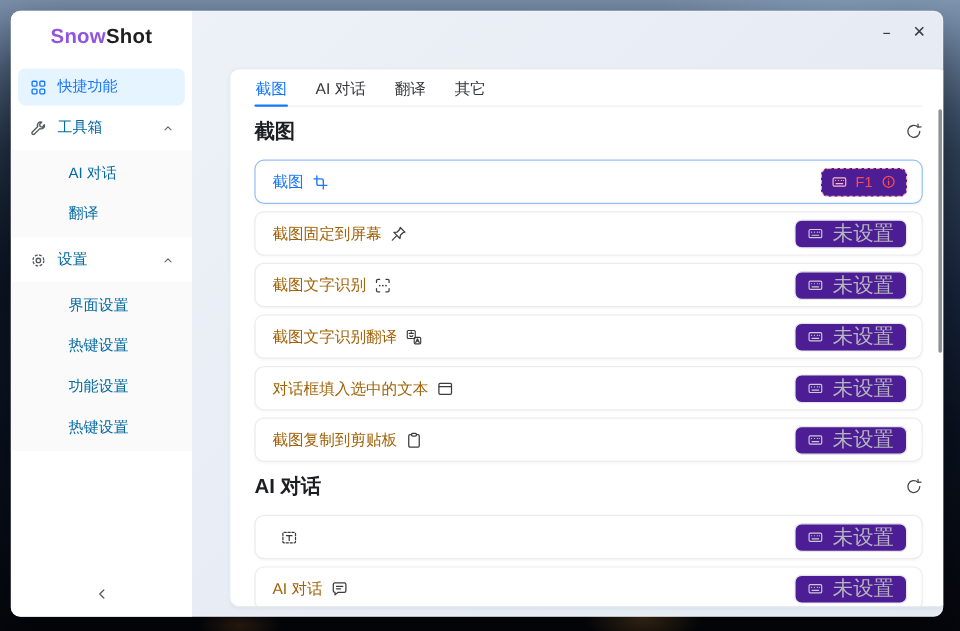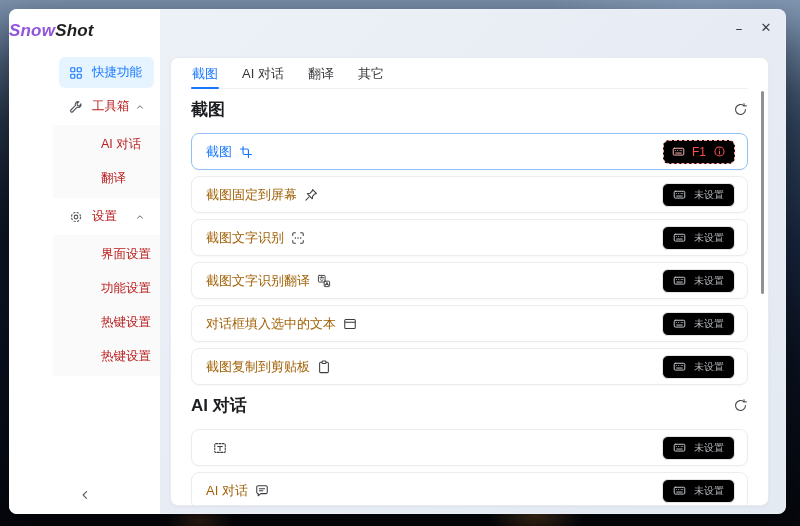--- a/index.html
+++ b/index.html
@@ -18,27 +18,27 @@
 
   
   .window { position:absolute; left:9px; top:9px; width:777px; height:505px;
     border-radius:8px; overflow:hidden;
     background:linear-gradient(135deg,#eef2f8 0%, #e7ecf4 60%, #e4eaf2 100%);
     box-shadow:0 18px 45px rgba(0,0,0,.55), 0 0 0 1px rgba(255,255,255,.25) inset; }
 
   
   .sidebar { position:absolute; left:0; top:0; width:151px; height:100%;
     background:#ffffff; border-radius:8px 0 0 8px; }
-  .logo { padding-top:12px; height:42px; text-align:left;
-    font-size:17px; font-style:italic; font-weight:800; letter-spacing:.2px; }
+  .logo { padding-top:12px; height:42px; text-align:center;
+    font-size:17px; font-weight:800; letter-spacing:.2px; }
   .logo .p1 { color:#9254de; }
   .logo .p2 { color:#1f1f1f; }
-  .nav { margin-top:6px;padding-left:44px; }
+  .nav { margin-top:6px; }
   .nav-item { display:flex; align-items:center; height:31px; margin:0 6px 3px 6px;
-    padding-left:10px; border-radius:6px; font-size:12.5px; color:#b91c1c; cursor:default; }
+    padding-left:10px; border-radius:6px; font-size:12.5px; color:#0369a1; cursor:default; }
   .nav-item .icn { width:14px; height:14px; flex:0 0 auto; color:#55585c; }
   .nav-item .lbl { margin-left:9px; white-space:nowrap; }
   .nav-item .chev { margin-left:auto; margin-right:9px; width:10px; height:10px; color:#63666a; }
   .nav-item.selected { background:#e6f4ff; color:#1677ff; }
   .nav-item.selected .icn { color:#1677ff; }
   .subgroup { background:#fafafa; padding:4px 0; margin-bottom:3px; }
   .subgroup .nav-item { margin-bottom:3px; padding-left:33px; }
   .subgroup .nav-item:last-child { margin-bottom:0; }
   .collapse-btn { position:absolute; bottom:10px; left:0; width:100%; height:18px;
     display:flex; justify-content:center; align-items:center; color:#5a5d61; cursor:pointer; }
@@ -46,21 +46,21 @@
 
   
   .titlebar { position:absolute; left:151px; top:0; right:0; height:48px; }
   .win-btn { position:absolute; top:8px; width:22px; height:22px; border:none; background:transparent;
     color:#3a3d42; font-size:14px; line-height:22px; text-align:center; cursor:pointer;
     font-family:"DejaVu Sans",sans-serif; }
   .win-btn.min { right:36px; }
   .win-btn.close { right:9px; font-size:13px; }
 
   
-  .card { position:absolute; left:161px; top:48px; width:599px; bottom:8px;
+  .card { position:absolute; left:182px; top:48px; width:599px; bottom:8px;
     background:#ffffff; border:1px solid #e9ebee; border-radius:8px;
     box-shadow:0 1px 3px rgba(25,40,70,.05); padding:4px 20px 0 20px; overflow:hidden; }
 
   
   .tabs { display:flex; gap:22px; border-bottom:1px solid #eef0f2; }
   .tab { position:relative; padding:3px 1px 5px 1px; font-size:13px; color:#35373b; cursor:pointer; }
   .tab.active { color:#1677ff; }
   .tab.active::after { content:""; position:absolute; left:0; right:0; bottom:-1px;
     height:2px; background:#1677ff; border-radius:2px; }
 
@@ -75,23 +75,23 @@
     border:1px solid #ebecee; border-radius:8px; padding:0 12px 0 14px;
     background:#fff; box-shadow:0 1px 2px rgba(20,30,50,.03); cursor:pointer; }
   .row .lbl { font-size:13px; color:#a16207; }
   .row .ficn { width:14px; height:14px; margin-left:7px; color:#3a3c40; }
   .row.active { border-color:#94c0f8; }
   .row.active .lbl, .row.active .ficn { color:#1677ff; }
 
   
   .badge { margin-left:auto; display:flex; align-items:center; gap:8px;
     height:24px; padding:0 10px; border:1px solid #e3e5e8; border-radius:6px;
-    background:#000000; cursor:pointer; }
+    background:#4c1d95; cursor:pointer; }
   .badge .kbd { width:13px; height:13px; color:#c9ccd1; }
-  .badge .val { font-size:10px; color:#b4b8bd; }
+  .badge .val { font-size:17px; color:#b4b8bd; }
   .badge.set { border:1px dashed #ffa39e; gap:7px; padding:0 8px; }
   .badge.set .kbd { color:#ffb9b5; }
   .badge.set .val { color:#ff4d4f; font-size:12px; }
   .badge.set .warn { width:13px; height:13px; color:#ff4d4f; }
 
   
   .scroll-thumb { position:absolute; right:4px; top:33px; width:3px; height:203px;
     background:#8e9196; border-radius:2px; cursor:grab; }
 
   svg { display:block; }
@@ -148,24 +148,24 @@
         <svg class="chev" viewBox="0 0 16 16" fill="none" stroke="currentColor" stroke-width="1.6" stroke-linecap="round" stroke-linejoin="round">
           <path d="M4 10l4-4 4 4"></path>
         </svg>
       </div>
 
       <div class="subgroup">
         <div class="nav-item">
           <span class="lbl">界面设置</span>
         </div>
         <div class="nav-item">
+          <span class="lbl">热键设置</span>
+        </div>
+        <div class="nav-item">
           <span class="lbl">功能设置</span>
-        </div>
-        <div class="nav-item">
-          <span class="lbl">热键设置</span>
         </div>
         <div class="nav-item">
           <span class="lbl">热键设置</span>
         </div>
       </div>
 
 
     </nav>
 
     <div class="collapse-btn">

